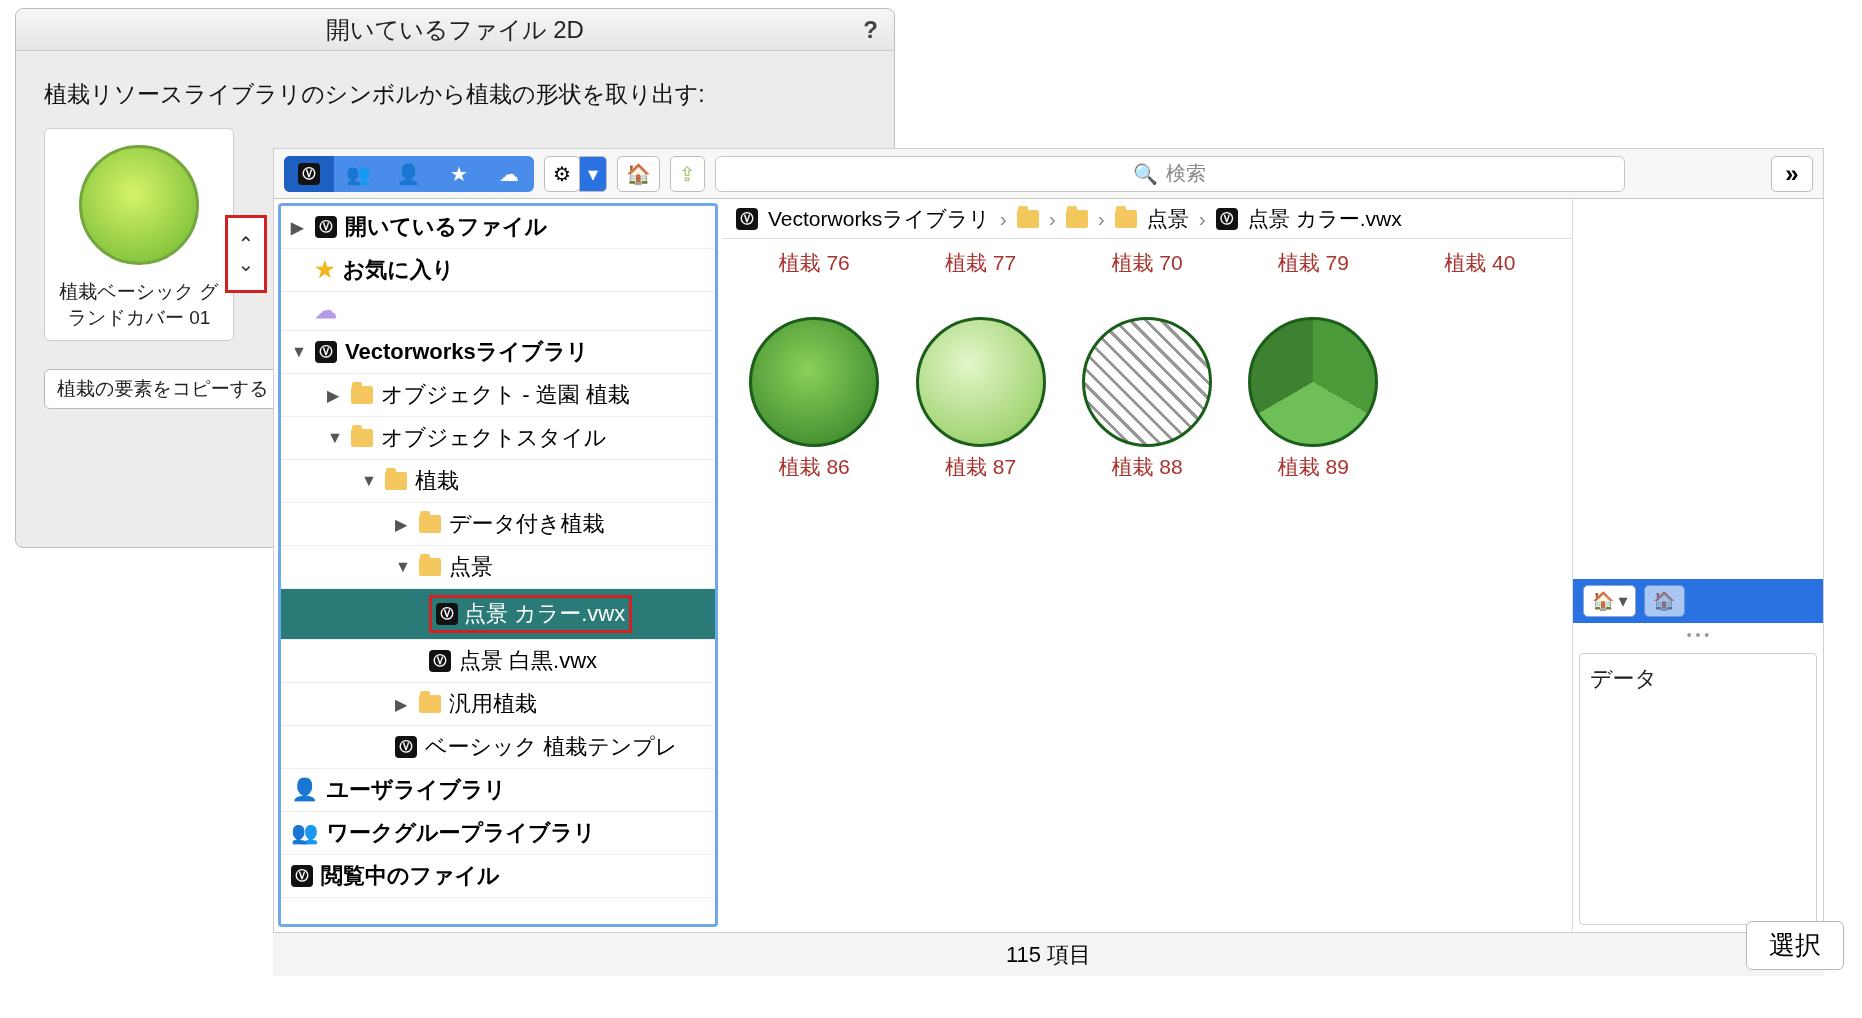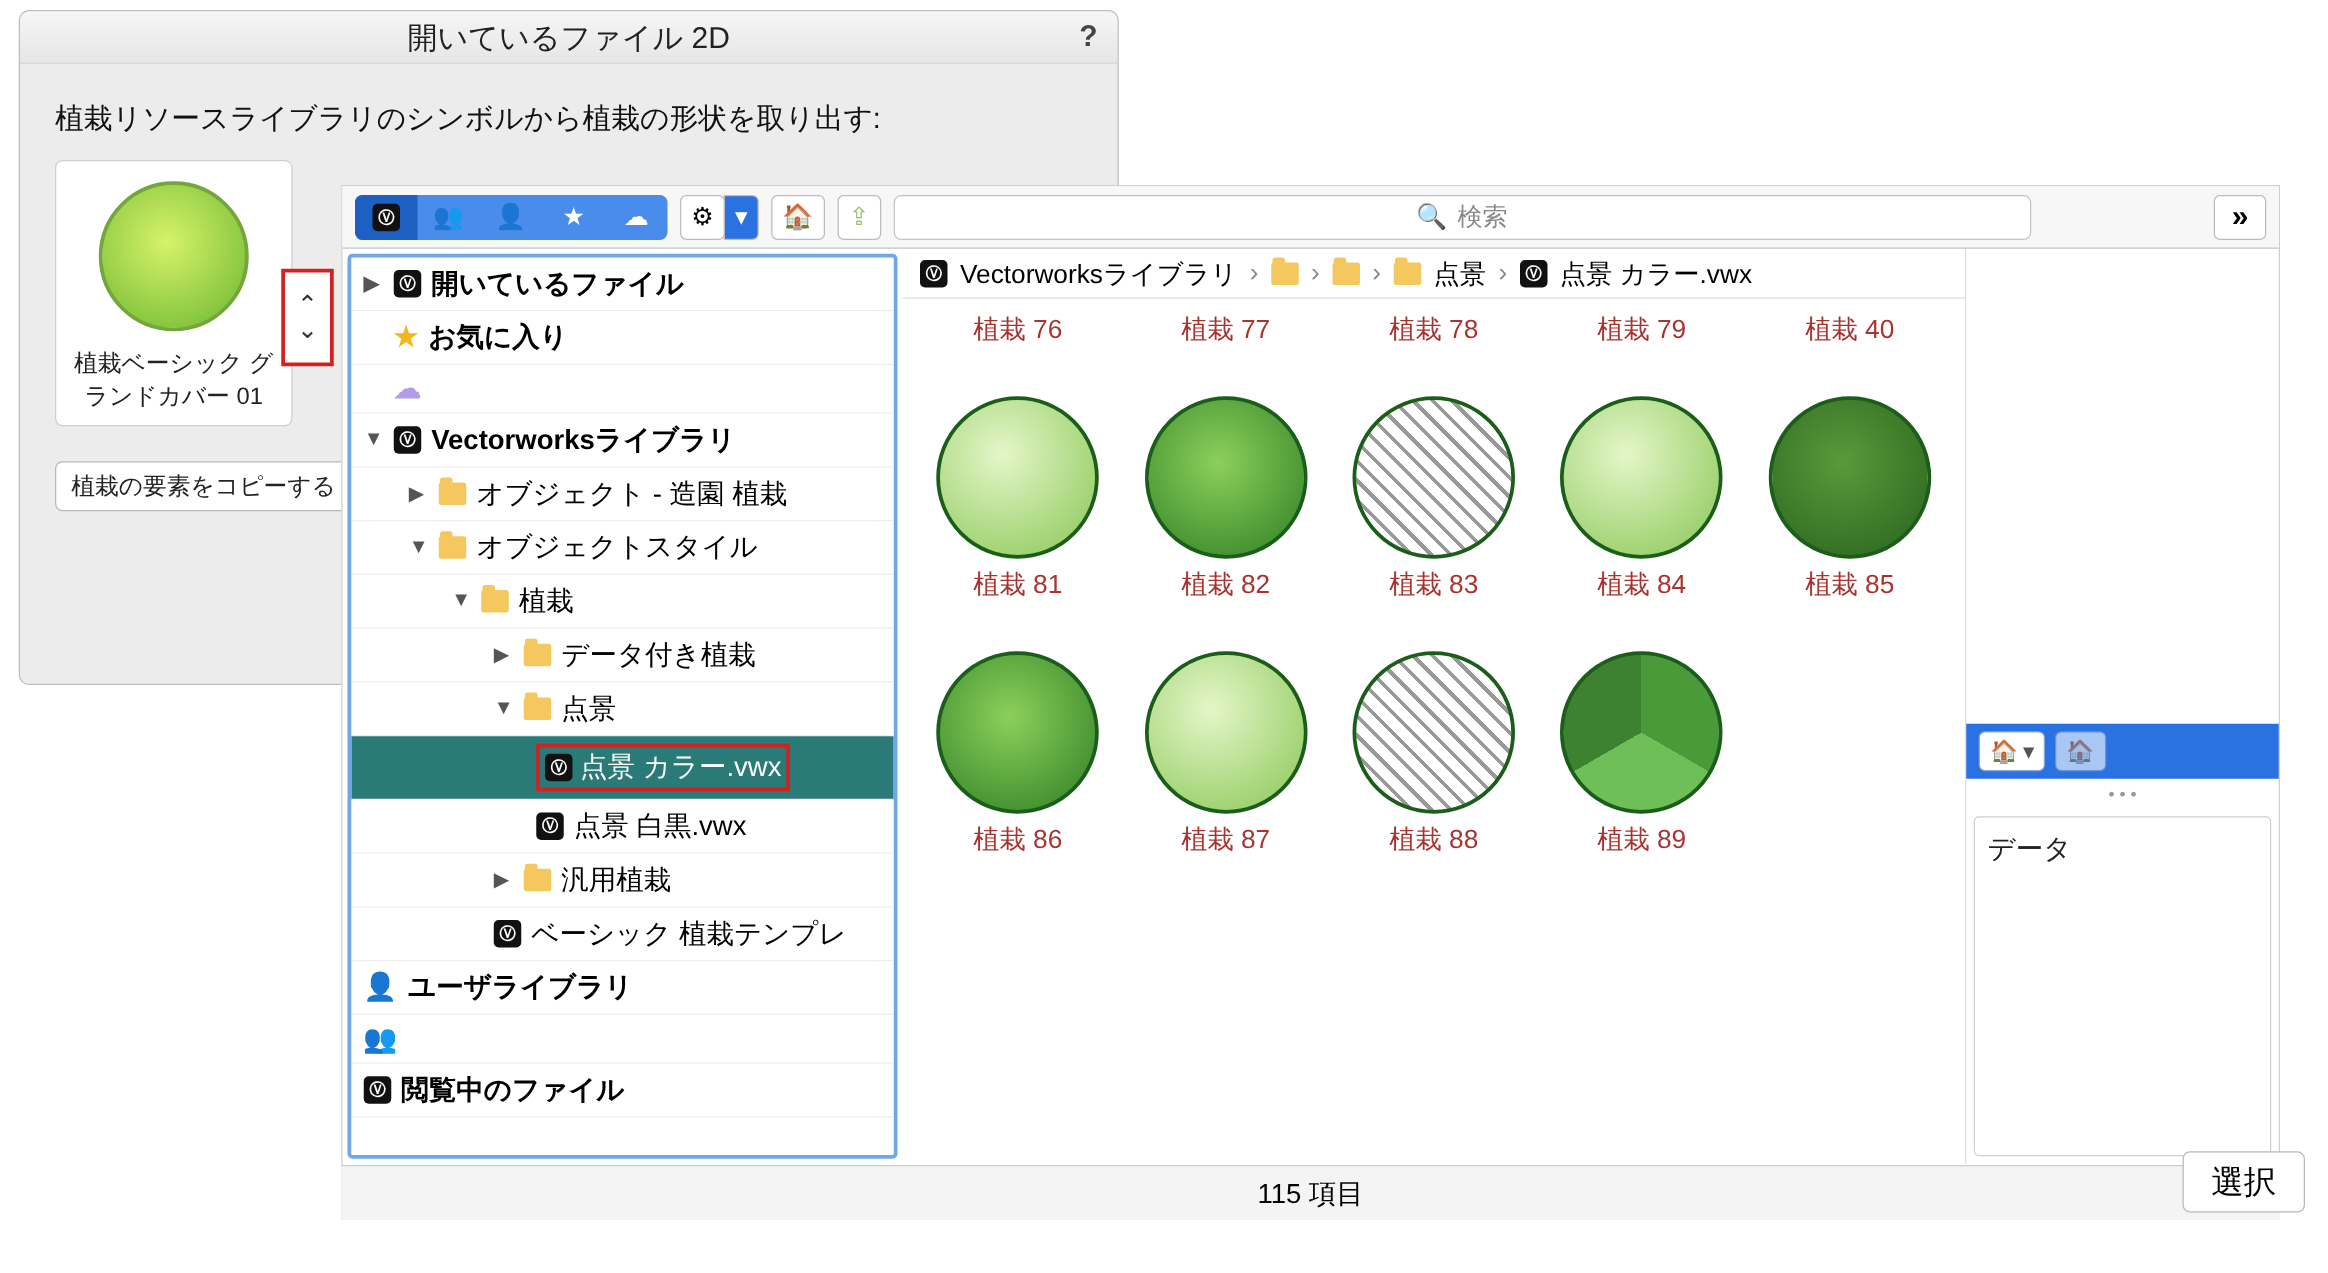--- a/index.html
+++ b/index.html
@@ -191,20 +191,21 @@
       <div class="tree-item" style="padding-left:114px">
           <span class="vw-icon">Ⓥ</span>
           <span>ベーシック 植栽テンプレ</span>
         </div>
       <div class="tree-item bold">
           <span class="person-icon">👤</span>
           <span>ユーザライブラリ</span>
         </div>
       <div class="tree-item bold">
           <span class="group-icon">👥</span>
+          <span>ワークグループライブラリ</span>
         </div>
       <div class="tree-item bold">
           <span class="vw-icon">Ⓥ</span>
           <span>閲覧中のファイル</span>
         </div>
     </div>
 
     <div class="grid-col">
       <div class="breadcrumb">
         <span class="vw-icon">Ⓥ</span>
@@ -222,49 +223,27 @@
       </div>
       <div class="thumb-grid">
         <div class="row5 row-label-only">
           <div class="thumb">
               <div class="lbl">植栽 76</div>
             </div>
           <div class="thumb">
               <div class="lbl">植栽 77</div>
             </div>
           <div class="thumb">
-              <div class="lbl">植栽 78</div>
+              <div class="lbl">植栽 70</div>
             </div>
           <div class="thumb">
               <div class="lbl">植栽 79</div>
             </div>
           <div class="thumb">
               <div class="lbl">植栽 40</div>
-            </div>
-        </div>
-        <div class="row5" style="margin-bottom:40px;">
-          <div class="thumb">
-              <div class="sw light"></div>
-              <div class="lbl">植栽 81</div>
-            </div>
-          <div class="thumb">
-              <div class="sw med"></div>
-              <div class="lbl">植栽 82</div>
-            </div>
-          <div class="thumb">
-              <div class="sw hatch"></div>
-              <div class="lbl">植栽 83</div>
-            </div>
-          <div class="thumb">
-              <div class="sw light"></div>
-              <div class="lbl">植栽 84</div>
-            </div>
-          <div class="thumb">
-              <div class="sw dark"></div>
-              <div class="lbl">植栽 85</div>
             </div>
         </div>
         <div class="row5">
           <div class="thumb">
               <div class="sw med"></div>
               <div class="lbl">植栽 86</div>
             </div>
           <div class="thumb">
               <div class="sw light"></div>
               <div class="lbl">植栽 87</div>

